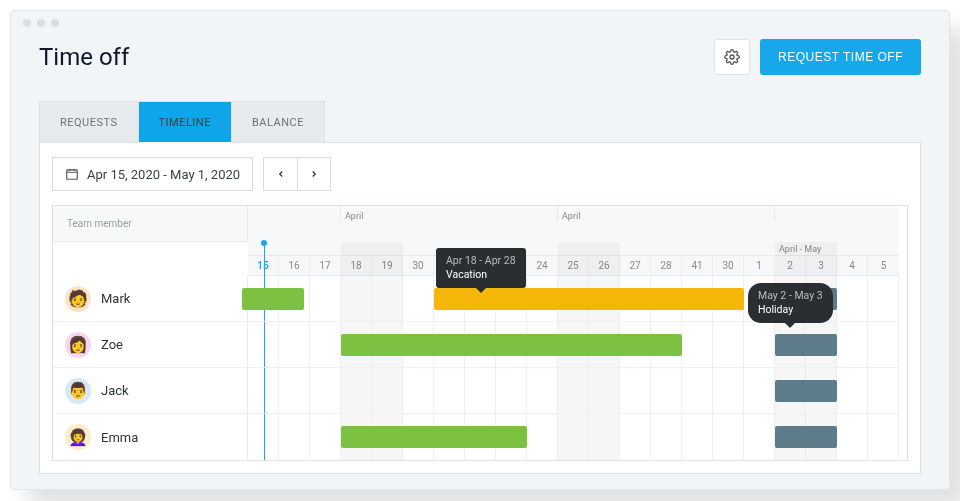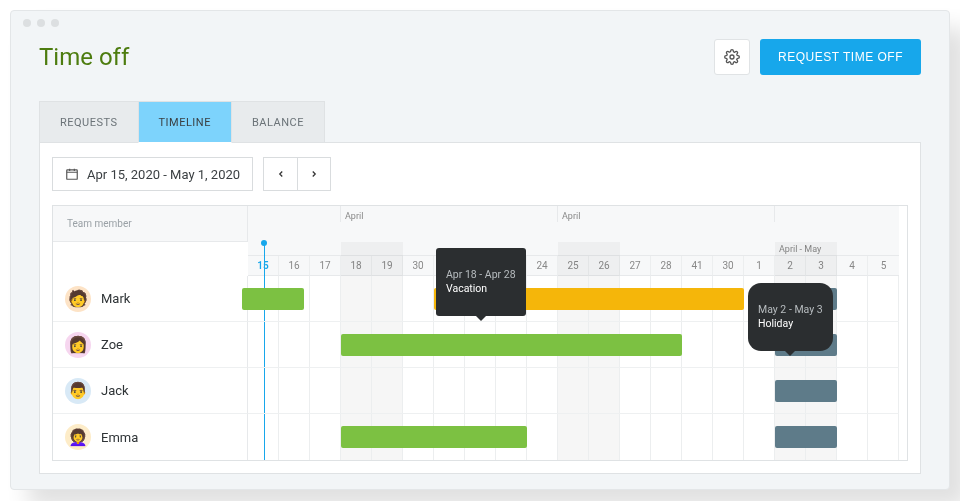--- a/index.html
+++ b/index.html
@@ -30,21 +30,21 @@
     background: #dcdfe1;
   }
   .header {
     display: flex;
     align-items: center;
     padding: 28px 28px 10px 28px;
   }
   .page-title {
     font-size: 24px;
     font-weight: 400;
-    color: #4d7c0f;
+    color: #0f172a;
     flex: 1;
   }
   .settings-btn {
     width: 36px; height: 36px;
     border: 1px solid #e0e3e5;
     background: #fff;
     border-radius: 3px;
     display: flex; align-items: center; justify-content: center;
     cursor: pointer;
     margin-right: 10px;
@@ -71,21 +71,21 @@
     display: flex; align-items: center;
     font-size: 11px;
     letter-spacing: 0.5px;
     color: #6b7378;
     background: #e8ebed;
     border: 1px solid #dfe2e4;
     cursor: pointer;
     margin-right: -1px;
   }
   .tab.active {
-    background: #7dd3fc;
+    background: #0ea5e9;
     border-bottom: 1px solid #fff;
     color: #3a3f42;
     z-index: 2;
   }
   .panel {
     margin: 0 28px 18px 28px;
     background: #fff;
     border: 1px solid #dfe2e4;
     border-top: 1px solid #dfe2e4;
     padding: 14px 12px 12px 12px;
@@ -248,21 +248,21 @@
     background: #17a7eb;
   }
 
   
   .tooltip {
     position: absolute;
     background: #2b2e30;
     color: #fff;
     font-size: 10.5px;
     line-height: 1.35;
-    padding: 20px 10px;
+    padding: 6px 10px;
     border-radius: 3px;
     white-space: nowrap;
     z-index: 10;
   }
   .tooltip .tt-range { color: #b7bcbf; display: block; }
   .tooltip .tt-tail {
     position: absolute;
     width: 0; height: 0;
     border: 5px solid transparent;
   }

